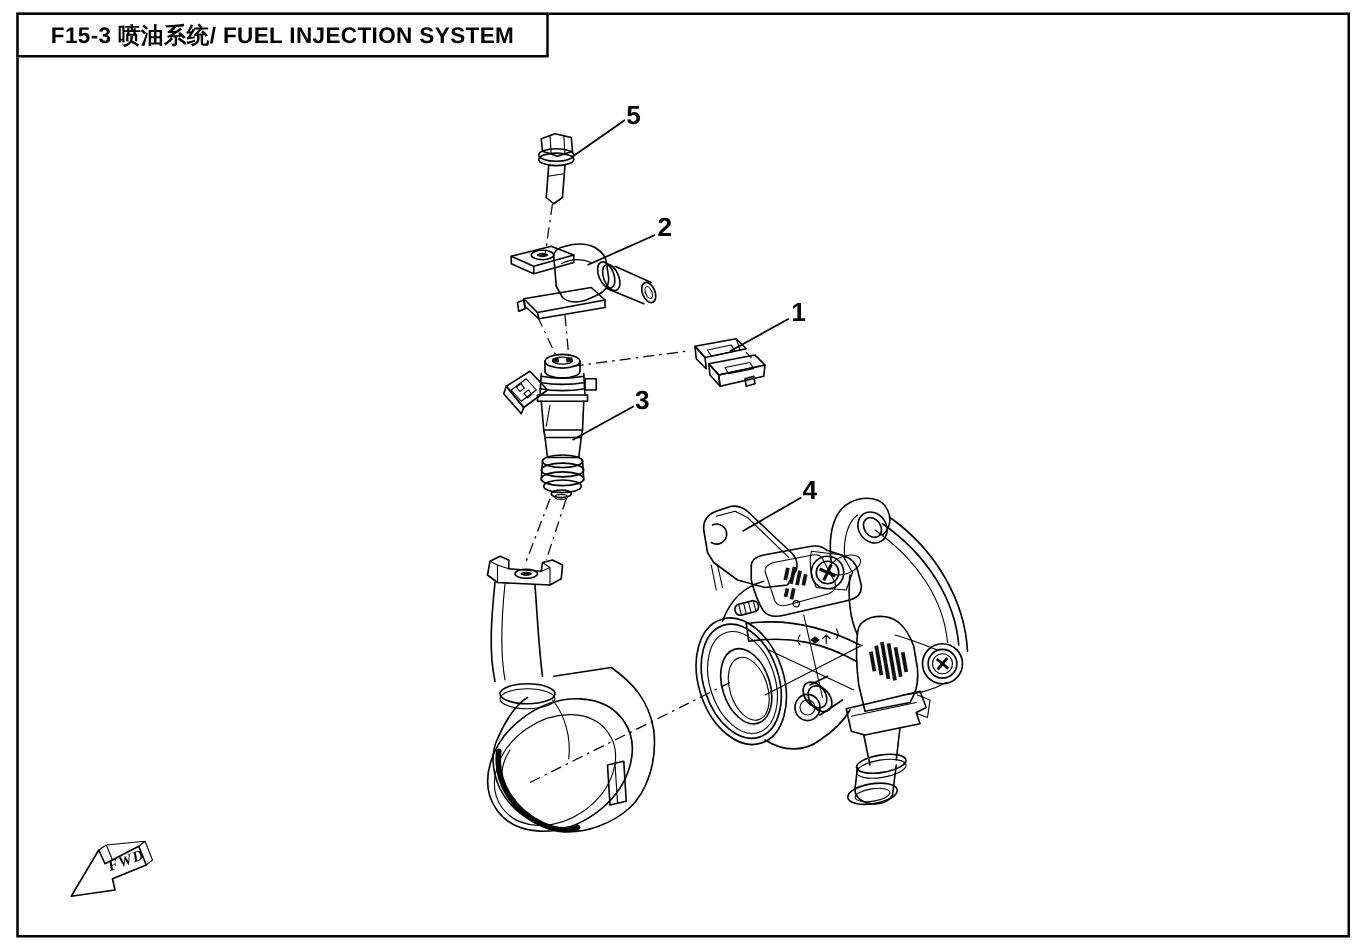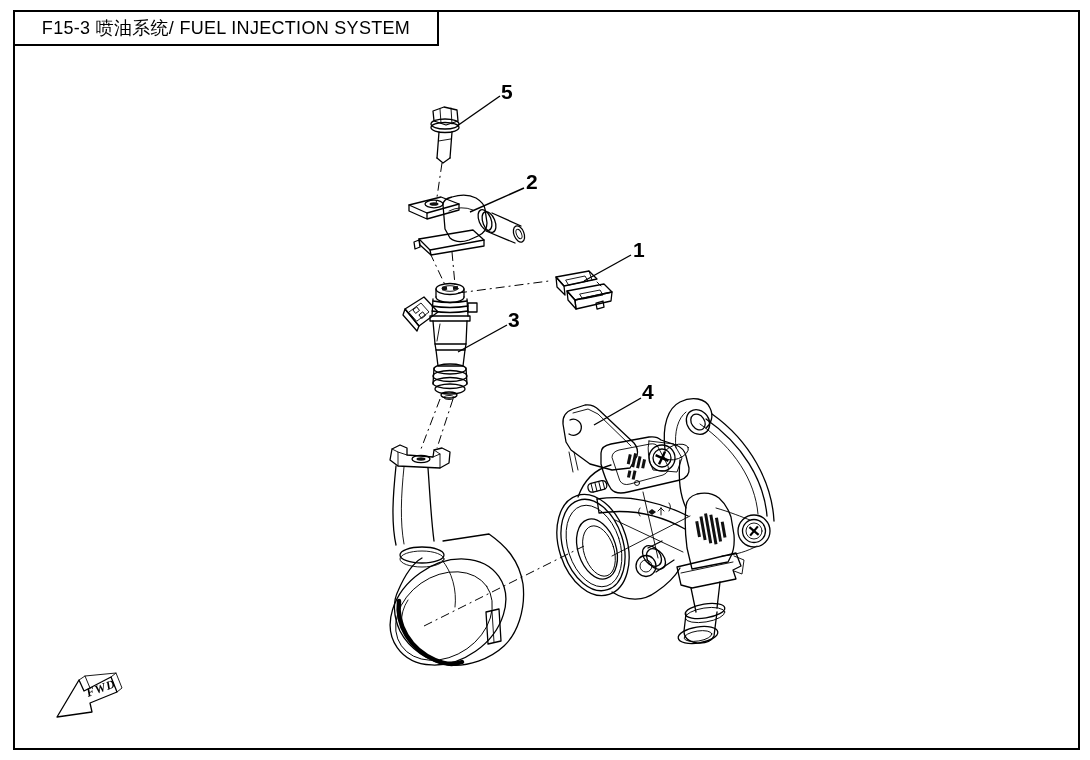--- a/index.html
+++ b/index.html
@@ -1,19 +1,19 @@
 <!DOCTYPE html>
 <html><head>
 <meta charset="utf-8">
 <style>
   html,body{margin:0;padding:0;background:#ffffff;}
   body{width:1090px;height:760px;position:relative;font-family:"Liberation Sans",sans-serif;overflow:hidden;}
   .frame{position:absolute;left:13px;top:10px;width:1067px;height:740px;border:2px solid #000;background:#fff;box-sizing:border-box;}
   .title-box{position:absolute;left:13px;top:10px;width:422px;height:32px;border:2px solid #000;background:#fff;box-sizing:content-box;display:flex;align-items:center;justify-content:center;z-index:5;}
-  .title-box span{font-size:18px;font-weight:400;color:#000;letter-spacing:.3px;white-space:nowrap;}
+  .title-box span{font-size:18px;font-weight:700;color:#000;letter-spacing:.3px;white-space:nowrap;}
   svg.diagram{position:absolute;left:0;top:0;z-index:2;}
   svg .ln{fill:none;stroke:#000;stroke-width:1.3;stroke-linecap:round;stroke-linejoin:round;}
   svg .thin{fill:none;stroke:#000;stroke-width:0.9;stroke-linecap:round;stroke-linejoin:round;}
   svg .thick{fill:none;stroke:#000;stroke-width:4.5;stroke-linecap:round;}
   svg .dark{fill:#111;stroke:none;}
   svg .cl{fill:none;stroke:#000;stroke-width:1;stroke-dasharray:9 4 2 4;}
   svg .leader{fill:none;stroke:#000;stroke-width:1.4;}
   svg text.callout{font-family:"Liberation Sans",sans-serif;font-size:21px;font-weight:800;fill:#000;}
   svg text.fwd{font-family:"Liberation Serif",serif;font-size:12px;font-weight:700;font-style:italic;fill:#000;letter-spacing:1px;}
 </style>

